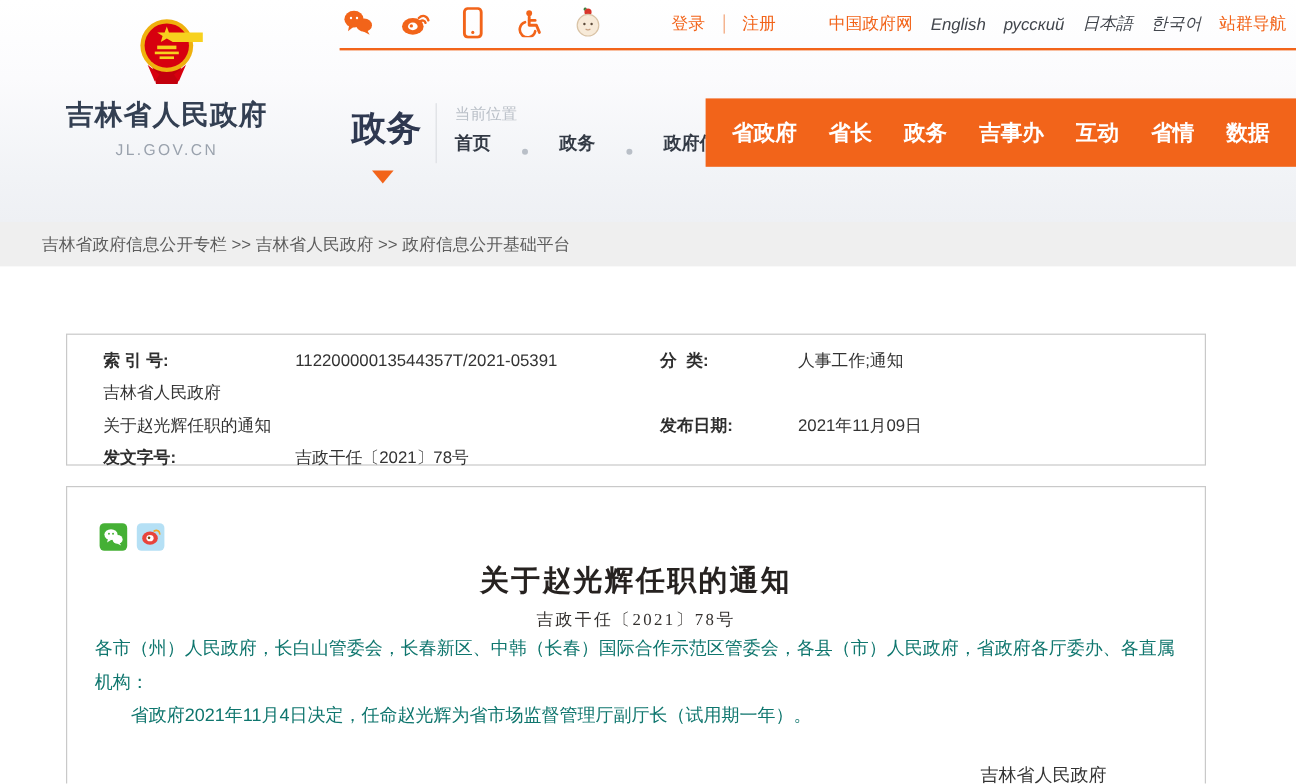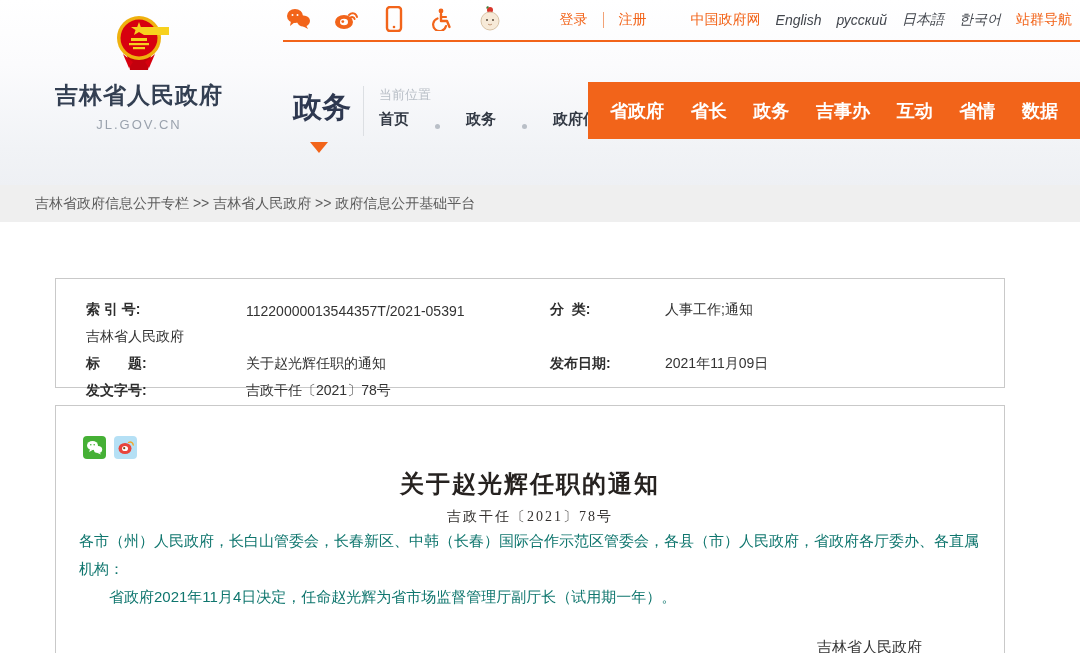--- a/index.html
+++ b/index.html
@@ -45,21 +45,21 @@
   
   .graybar { position:absolute; top:185px; left:0; width:1080px; height:37px; background:#efefef;
     display:flex; align-items:center; }
   .graybar-text { margin-left:35px; font-size:14px; color:#5c5c5c; }
 
   
   .meta-box { position:absolute; left:55px; top:278px; width:950px; height:110px;
     border:1px solid #c9c9c9; background:#fff; padding:13px 30px 0 30px; }
   .meta-grid { display:grid; grid-template-columns: 1fr 1fr; column-gap:40px; }
   .meta-col { display:flex; flex-direction:column; }
-  .meta-row { display:flex; height:27px; align-items:flex-end; font-size:14px; color:#333; }
+  .meta-row { display:flex; height:27px; align-items:flex-start; font-size:14px; color:#333; }
   .meta-label { font-weight:bold; color:#2e2e2e; flex:0 0 160px; white-space:pre; }
   .meta-col.right .meta-label { flex:0 0 115px; }
   .meta-value { color:#333; }
 
   
   .doc-box { position:absolute; left:55px; top:405px; width:950px; height:330px;
     border:1px solid #c9c9c9; background:#fff; }
   .share-row { margin:30px 0 0 27px; display:flex; gap:8px; }
   .share-icon { width:23px; height:23px; border-radius:4px; display:flex; align-items:center; justify-content:center; cursor:pointer; }
   .share-wechat { background:#45b035; }
@@ -190,21 +190,20 @@
     <div class="meta-grid">
       <div class="meta-col left">
         <div class="meta-row">
           <span class="meta-label">索 引 号:</span>
           <span class="meta-value">11220000013544357T/2021-05391</span>
         </div>
         <div class="meta-row">
           <span class="meta-value">吉林省人民政府</span>
         </div>
         <div class="meta-row">
-          <span class="meta-label">标　　题:</span>
           <span class="meta-value">关于赵光辉任职的通知</span>
         </div>
         <div class="meta-row">
           <span class="meta-label">发文字号:</span>
           <span class="meta-value">吉政干任〔2021〕78号</span>
         </div>
       </div>
       <div class="meta-col right">
         <div class="meta-row">
           <span class="meta-label">分  类:</span>

